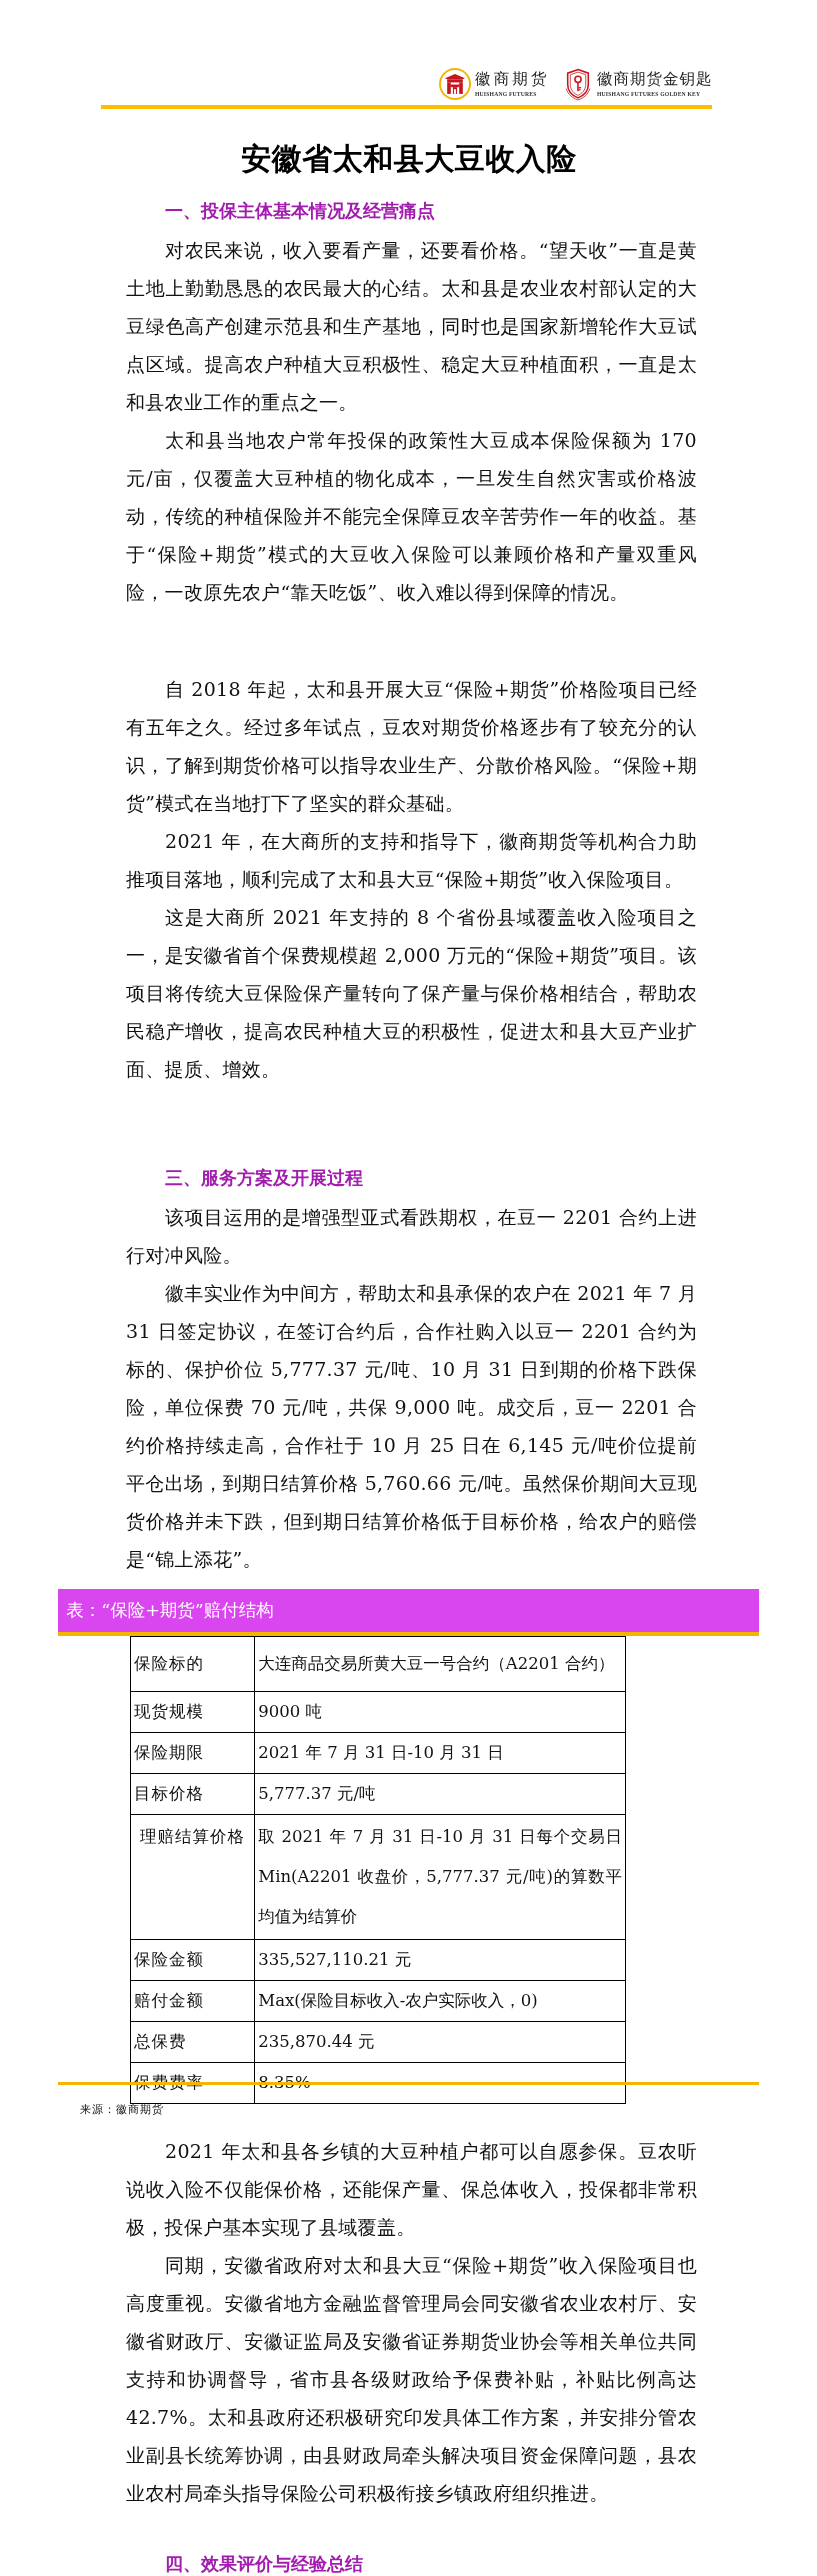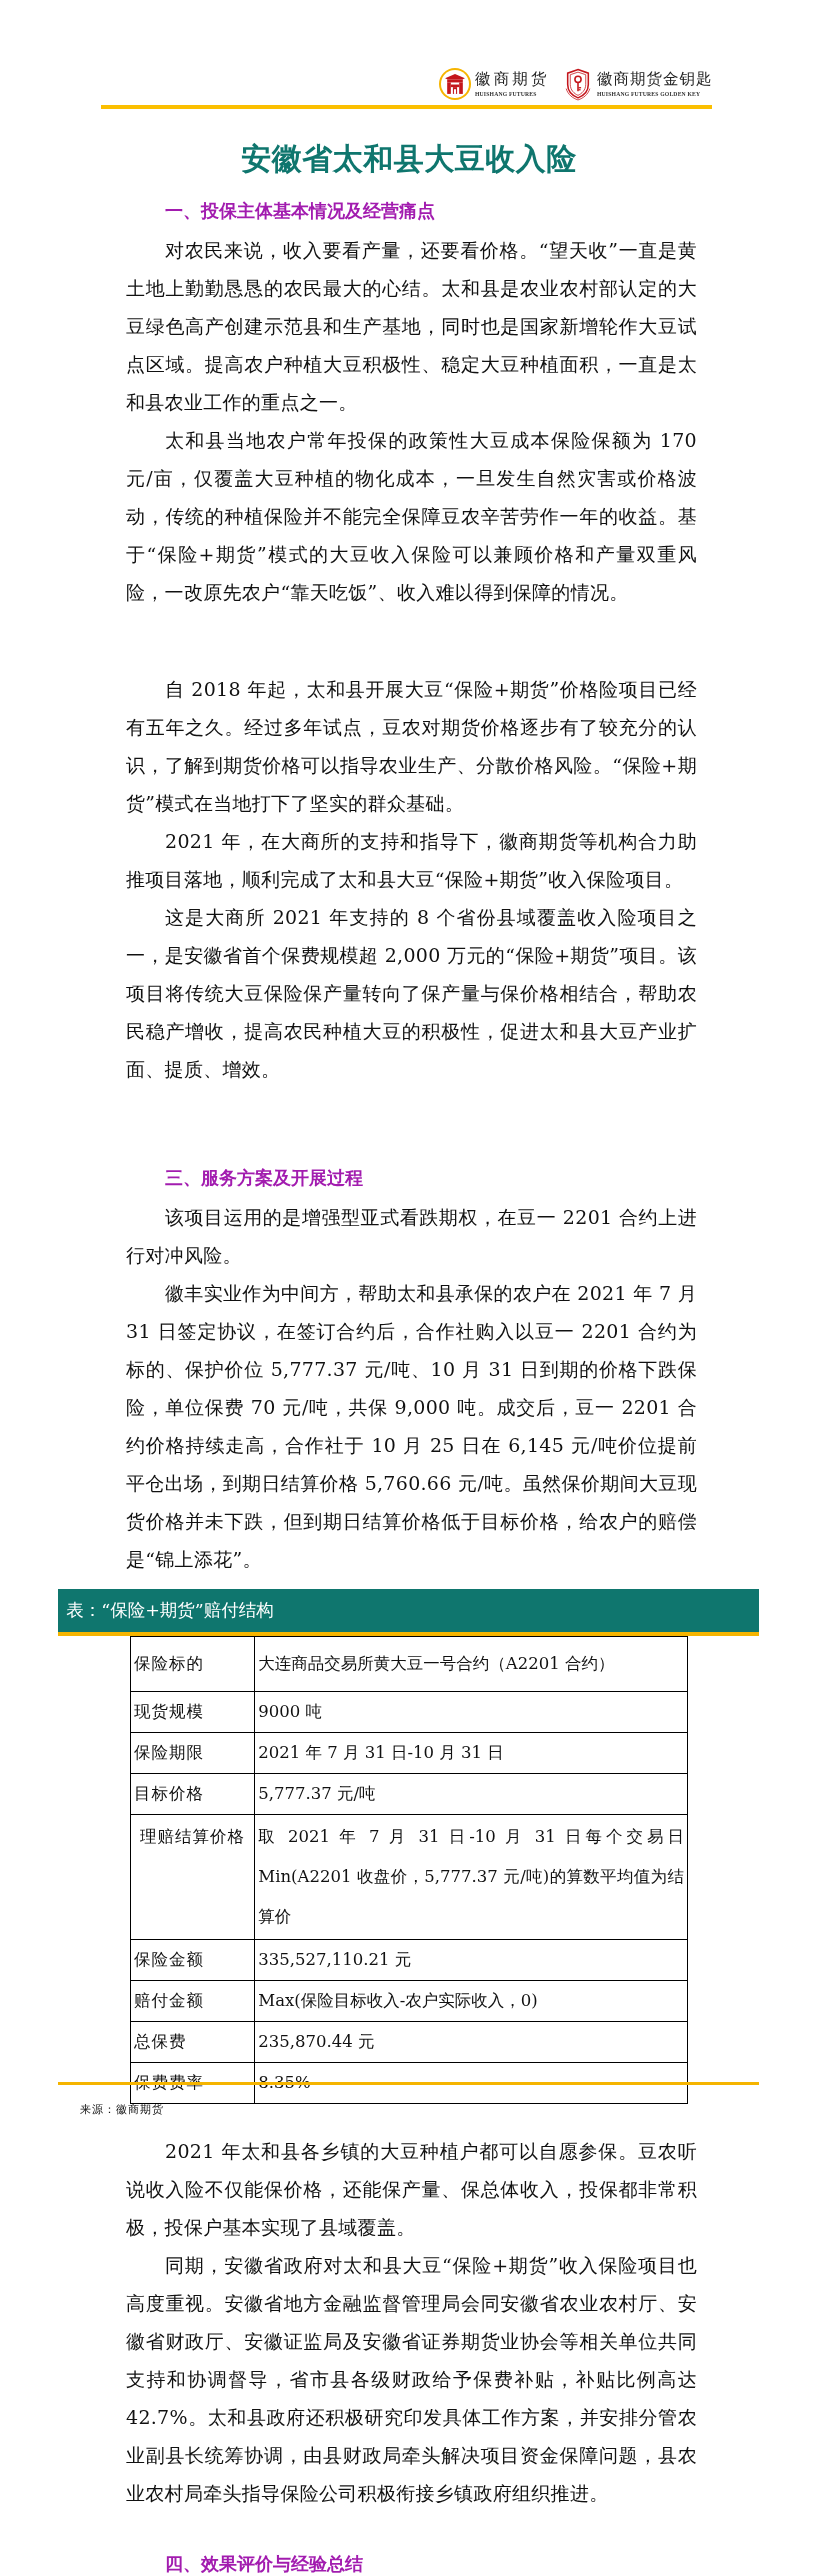--- a/index.html
+++ b/index.html
@@ -18,35 +18,35 @@
     .logo-text { margin-left: 4.1px; display: flex; flex-direction: column; justify-content: center; }
     .logo-cn { font-family: "DejaVu Serif", serif; font-size: 15.5px; letter-spacing: 3.1px; color: #222; line-height: 18.5px; }
     .logo-2 .logo-cn { letter-spacing: 1px; }
     .logo-en { font-family: "Liberation Serif", serif; font-weight: bold; font-size: 6.7px; color: #333;
                letter-spacing: 0.2px; line-height: 9.3px; transform: scaleX(0.85); transform-origin: left; white-space: nowrap; }
 
     .rule-top { position: absolute; left: 101px; top: 105px; width: 611px; height: 4.1px; background: #fbbf00; }
 
     .title { position: absolute; left: 0; width: 818px; top: 122px; text-align: center;
              font-family: "DejaVu Sans", sans-serif; font-weight: bold; font-size: 30px;
-             line-height: 33px; color: #0f766e; letter-spacing: 0.5px; }
+             line-height: 33px; color: #000000; letter-spacing: 0.5px; }
 
     
     .content { position: absolute; left: 126px; width: 571px; }
     .heading { font-family: "DejaVu Sans", sans-serif; font-weight: bold; font-size: 18px;
                line-height: 31px; text-indent: 39px; color: #a21caf; margin: 0; }
     .para { font-size: 19px; line-height: 38px; text-indent: 39px; text-align: justify;
             margin: 0; color: #111; letter-spacing: 0.3px; }
 
     
-    .band { position: absolute; left: 58px; top: 1589px; width: 701px; height: 43px; background: #0f766e; }
+    .band { position: absolute; left: 58px; top: 1589px; width: 701px; height: 43px; background: #d946ef; }
     .band-label { position: absolute; left: 8.2px; top: 10.3px; color: #fff; font-size: 17.5px; line-height: 23px; }
     .band-rule { position: absolute; left: 58px; top: 1632px; width: 701px; height: 3.6px; background: #f5b400; }
 
-    table.payout { position: absolute; left: 130px; top: 1636px; width: 558px; border-collapse: collapse; }
+    table.payout { position: absolute; left: 130px; top: 1636px; width: 496px; border-collapse: collapse; }
     table.payout td { border: 1px solid #000; font-size: 16.5px; line-height: 40px; padding: 0 3.1px; vertical-align: middle; color: #111; }
     table.payout td.k { width: 117px; letter-spacing: 1px; }
     table.payout tr.r1 td { height: 54px; }
     table.payout tr.r5 td { line-height: 40px; padding-top: 2.1px; padding-bottom: 2.1px; vertical-align: top; text-align: center; }
     table.payout tr.r5 td.v { text-align: justify; }
     .bottom-rule { position: absolute; left: 58px; top: 2082px; width: 701px; height: 3.1px; background: #f5b400; }
     .source { position: absolute; left: 80px; top: 2097px; font-size: 11px; line-height: 25px; letter-spacing: 1px; }
   </style>
 </head>
 <body>

